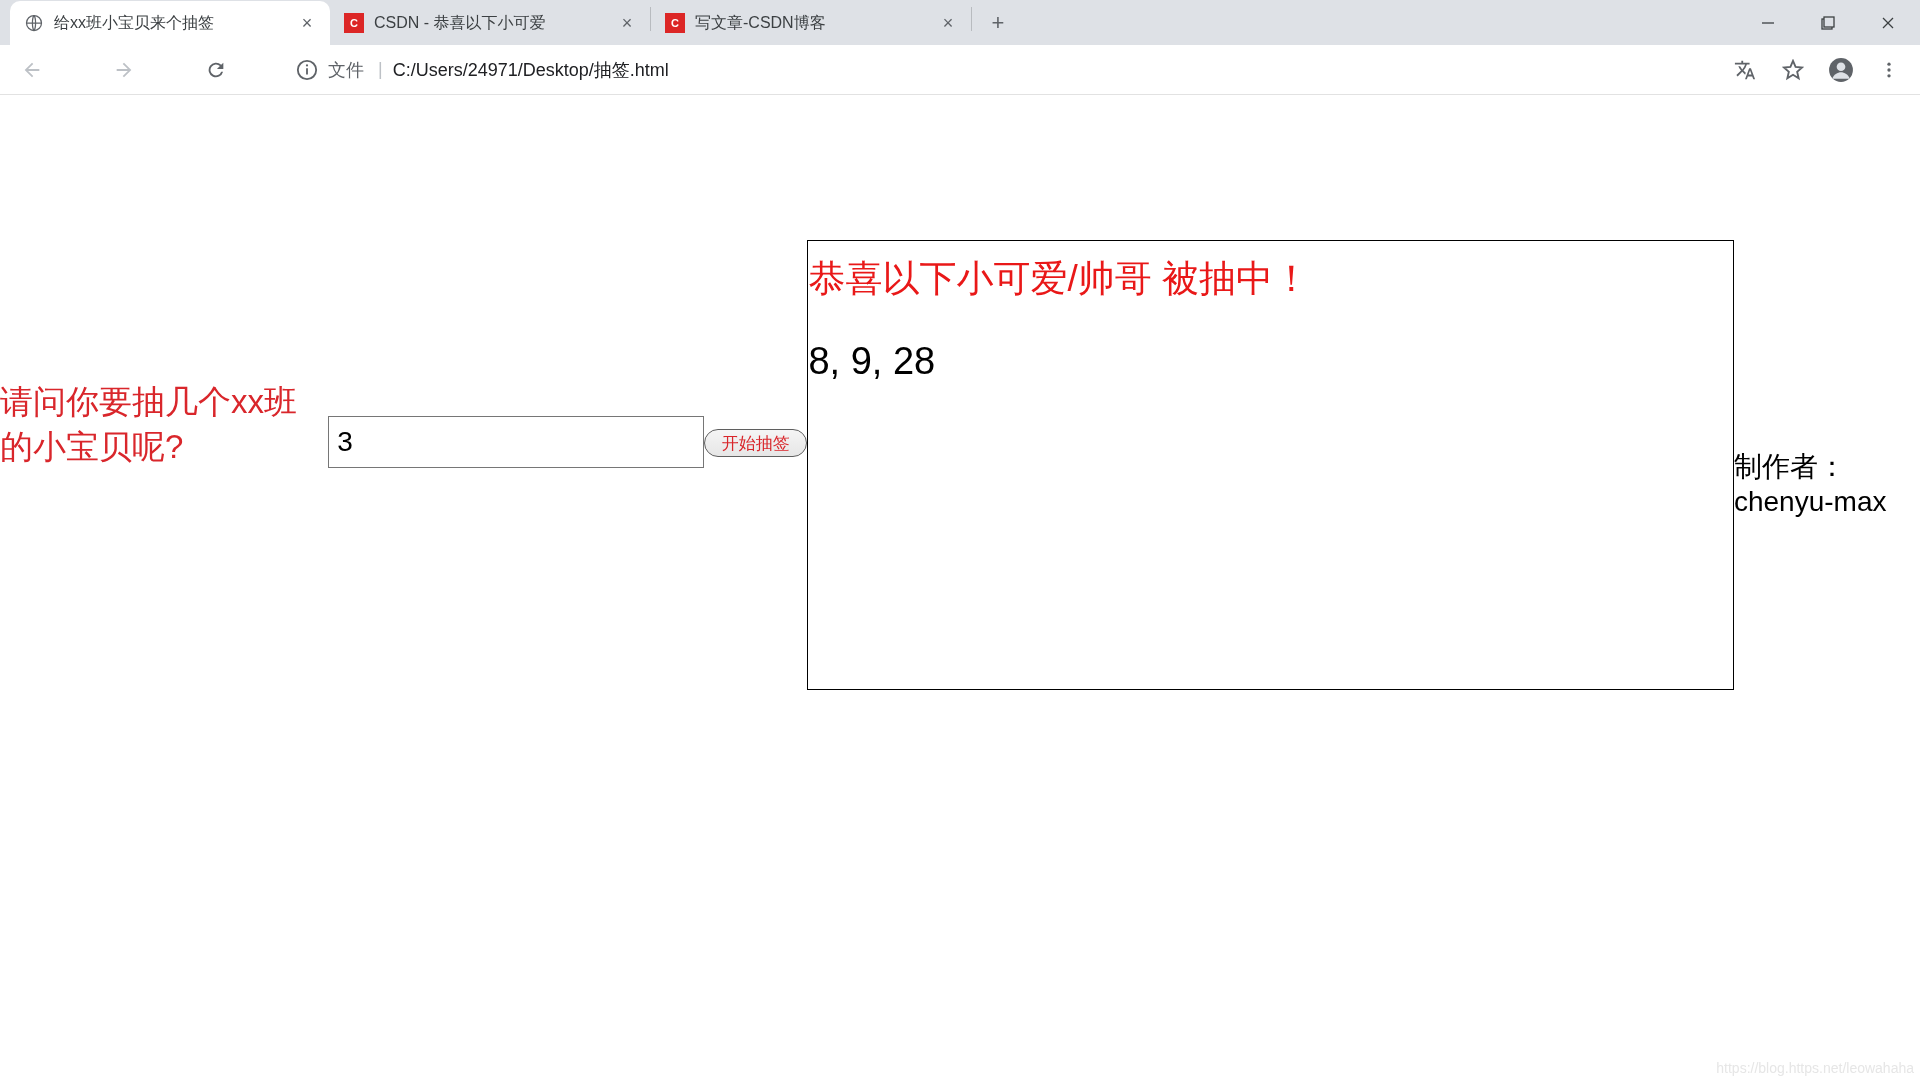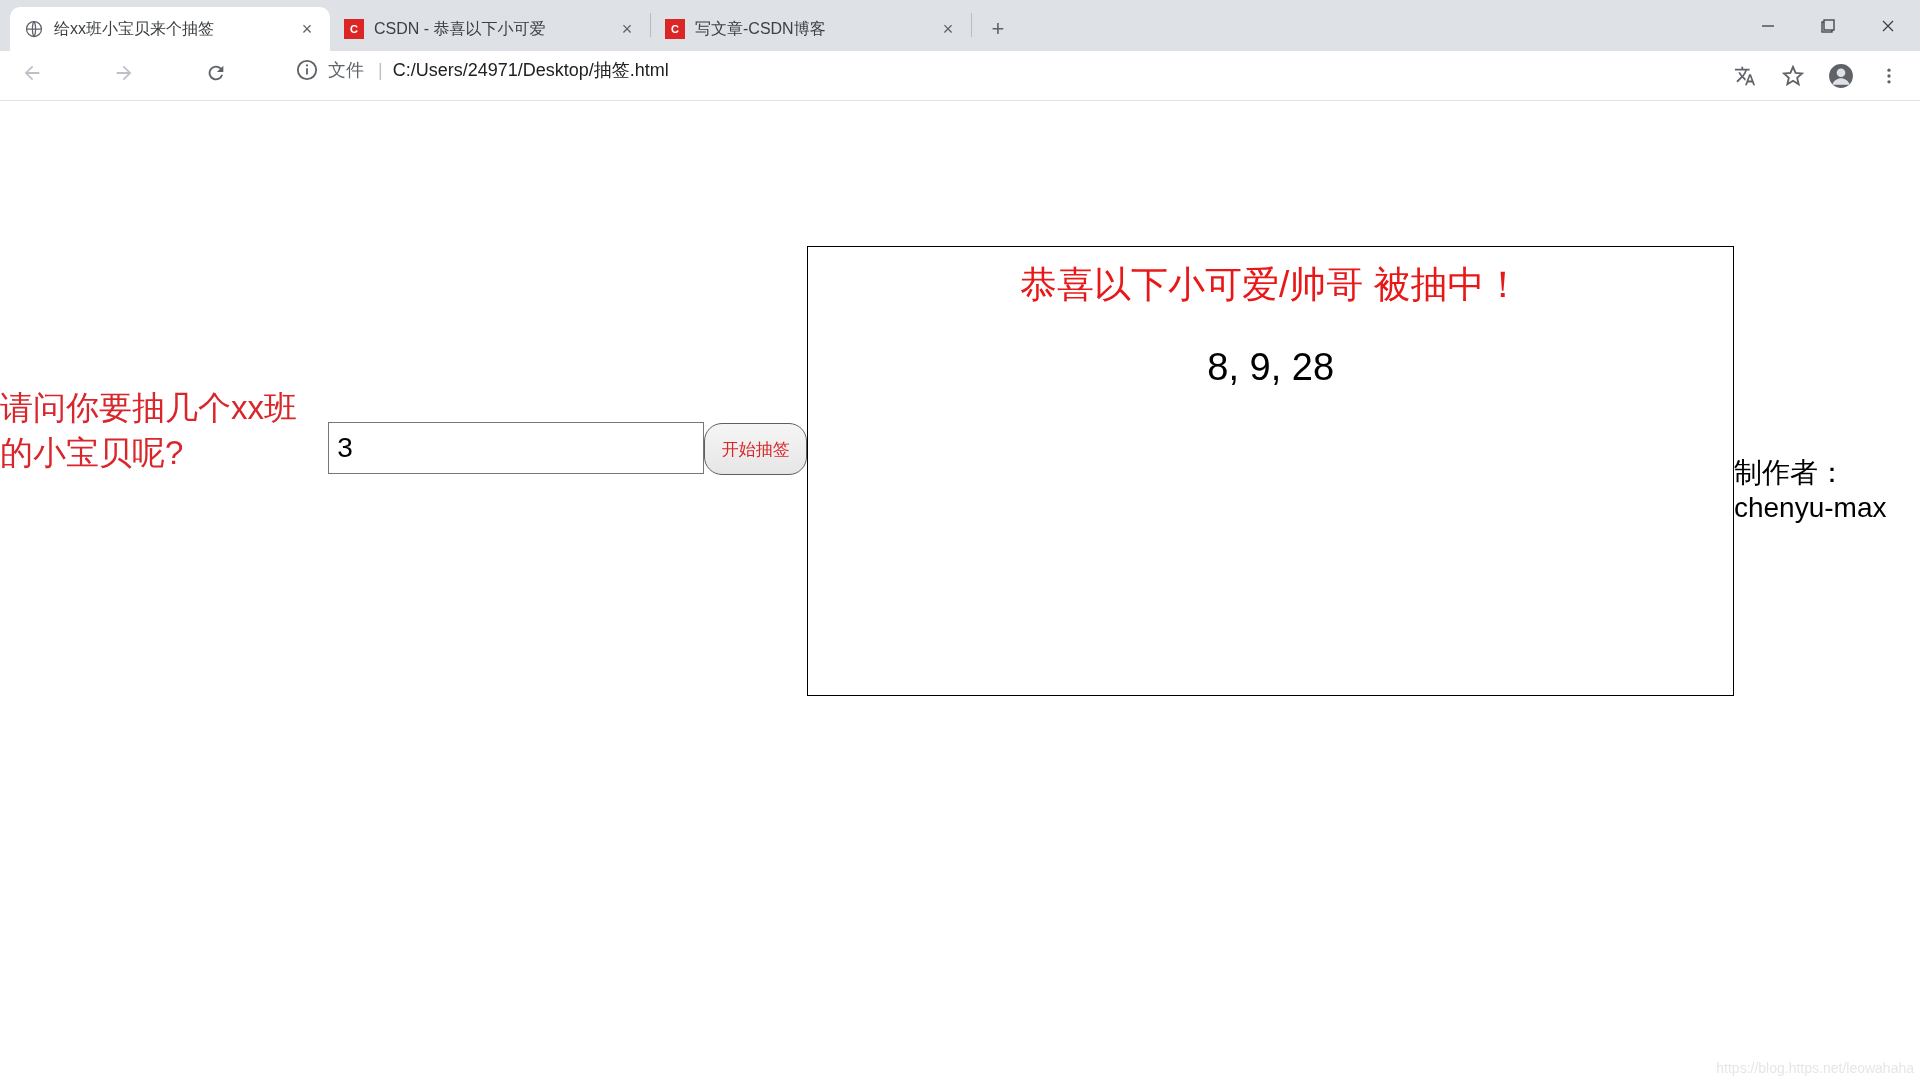--- a/index.html
+++ b/index.html
@@ -12,21 +12,21 @@
       font-family: "Microsoft YaHei", Arial, sans-serif;
       background: #fff;
       width: 1920px;
       height: 1080px;
       overflow: hidden;
     }
     
     
     .browser-chrome {
       background: #dee1e6;
-      height: 51px;
+      height: 45px;
       display: flex;
       align-items: flex-end;
       padding-left: 10px;
       position: relative;
     }
     
     .tabs-area {
       display: flex;
       align-items: flex-end;
       flex: 1;
@@ -114,20 +114,21 @@
       color: #3c4043;
       cursor: pointer;
     }
     
     
     .address-bar {
       height: 50px;
       background: #fff;
       border-bottom: 1px solid #e2e2e2;
       display: flex;
+      align-items: center;
       padding: 0 10px;
       gap: 48px;
     }
     
     .nav-btn {
       width: 44px;
       height: 44px;
       display: flex;
       align-items: center;
       justify-content: center;
@@ -202,37 +203,36 @@
       height: 52px;
       border: 1px solid #767676;
       font-size: 28px;
       padding: 0 8px;
       font-family: Arial, sans-serif;
       margin-bottom: 46px;
     }
     
     .start-btn {
       width: 150px;
-      height: 52px;
+      height: 28px;
       border: 1px solid #5f5f5f;
       border-radius: 18px;
       background: linear-gradient(#f5f5f5, #e6e6e6);
       color: #d9262b;
       font-size: 17px;
       cursor: pointer;
       font-family: "Microsoft YaHei", Arial, sans-serif;
       margin-bottom: 44px;
     }
     
     .result-box {
       width: 1355px;
       height: 450px;
       border: 1px solid #000;
       padding-top: 13px;
-      text-align: center;
     }
     
     .result-title {
       color: #e91818;
       font-size: 37px;
       font-weight: 400;
       margin-bottom: 22px;
     }
     
     .result-numbers {

